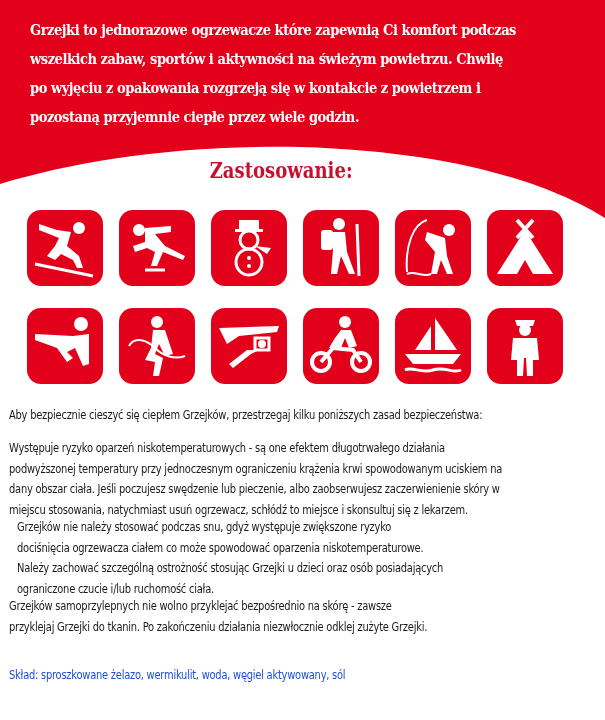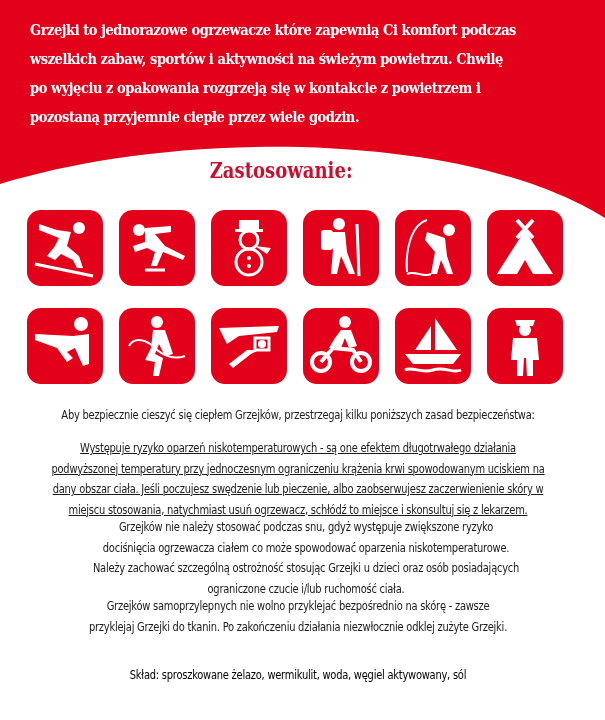--- a/index.html
+++ b/index.html
@@ -6,27 +6,27 @@
   body { width:605px; height:720px; background:#ffffff; position:relative; overflow:hidden; font-family:"DejaVu Sans Condensed","DejaVu Sans", sans-serif; }
   .banner { position:absolute; left:0; top:0; width:605px; height:230px; }
   .banner svg { display:block; }
   .intro { position:absolute; left:30px; top:16px; width:560px; color:#ffffff; font-family:"DejaVu Serif", serif; font-size:15.2px; line-height:29px; letter-spacing:-0.55px; font-weight:bold; transform:scaleX(0.86); transform-origin:left top; width:650px; }
   .section-title { position:absolute; left:0; width:562px; top:157px; text-align:center; color:#c8102e; font-family:"DejaVu Serif", serif; font-weight:bold; font-size:22px; }
   .section-title span { display:inline-block; transform:scaleX(0.82); }
   .icons { position:absolute; left:27px; width:540px; display:grid; grid-template-columns:repeat(6, 76px); column-gap:16px; }
   .row1 { top:210px; } .row2 { top:308px; }
   .icon { width:76px; height:76px; background:#e2001a; border-radius:14px; display:flex; align-items:center; justify-content:center; }
   .icon svg { width:64px; height:64px; }
-  .body { position:absolute; left:18px; width:560px; color:#1a1a1a; font-family:"DejaVu Sans", sans-serif; font-size:12.4px; letter-spacing:-0.3px;text-align:center; }
+  .body { position:absolute; left:9px; width:560px; color:#1a1a1a; font-family:"DejaVu Sans", sans-serif; font-size:12.4px; letter-spacing:-0.3px; }
   .body p { margin:0; transform:scaleX(0.8); transform-origin:left top; width:700px; }
   .lead { top:407px; }
-  .p1 { top:438px; line-height:20.5px;text-decoration:underline; }
+  .p1 { top:438px; line-height:20.5px; }
   .p2 { top:517px; line-height:20.5px;margin-left:8px; }
   .p3 { top:596px; line-height:20.5px; }
-  .comp { top:667px; color:#000000; }
+  .comp { top:667px; color:#1d4ed8; }
 </style>
 </head>
 <body>
 
 <div class="banner">
   <svg width="605" height="230" viewBox="0 0 605 230">
     <path d="M0 0 H605 V218 C560 190 470 152 300 147 C180 145 80 160 0 184 Z" fill="#e2001a"></path>
   </svg>
 </div>
 

